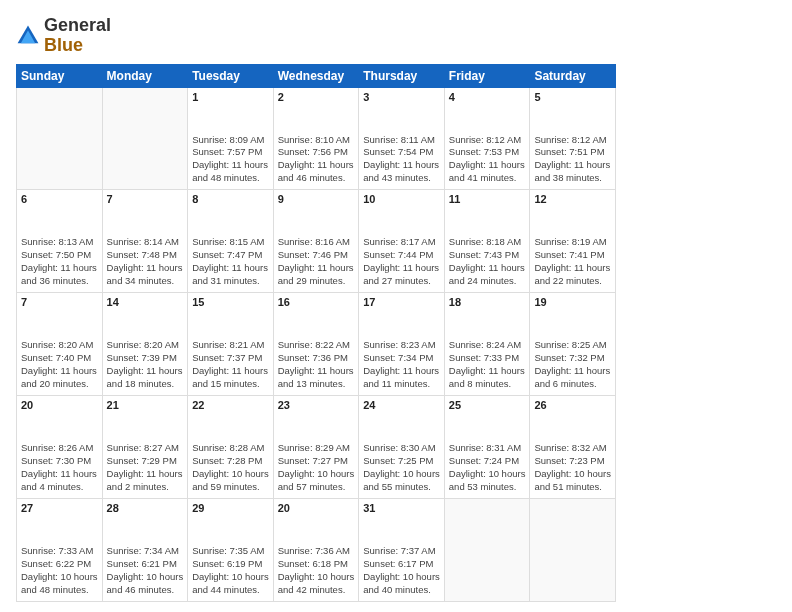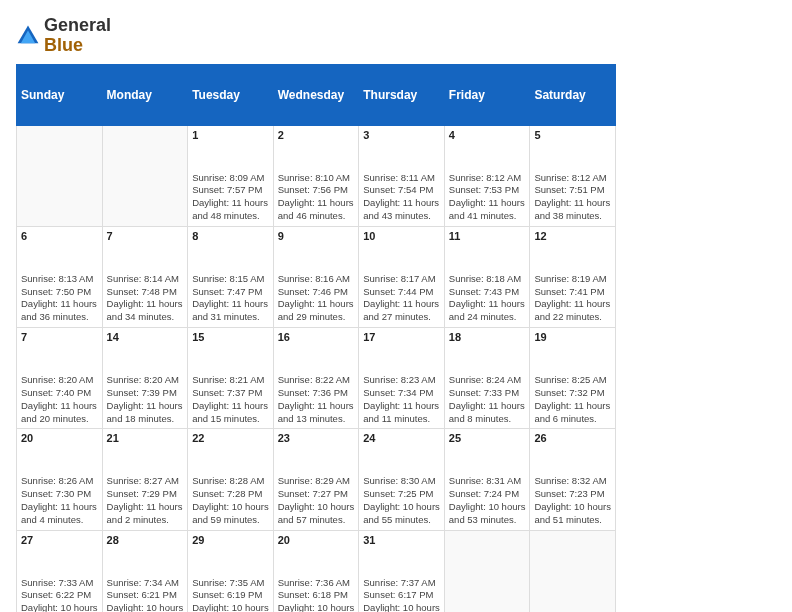--- a/index.html
+++ b/index.html
@@ -57,21 +57,21 @@
       border: 1px solid #ccc;
       border-collapse: collapse;
       width: 100%;
       table-layout: fixed;
     }
     .calendar th {
       background: #1565c0;
       color: #fff;
       font-size: 12px;
       font-weight: bold;
-      padding: 23px 4px;
+      padding: 4px 4px;
       text-align: left;
       border: 1px solid #1565c0;
     }
     .calendar td {
       border: 1px solid #ddd;
       vertical-align: top;
       padding: 3px 4px;
       font-size: 9.5px;
       color: #333;
       height: 80px;

